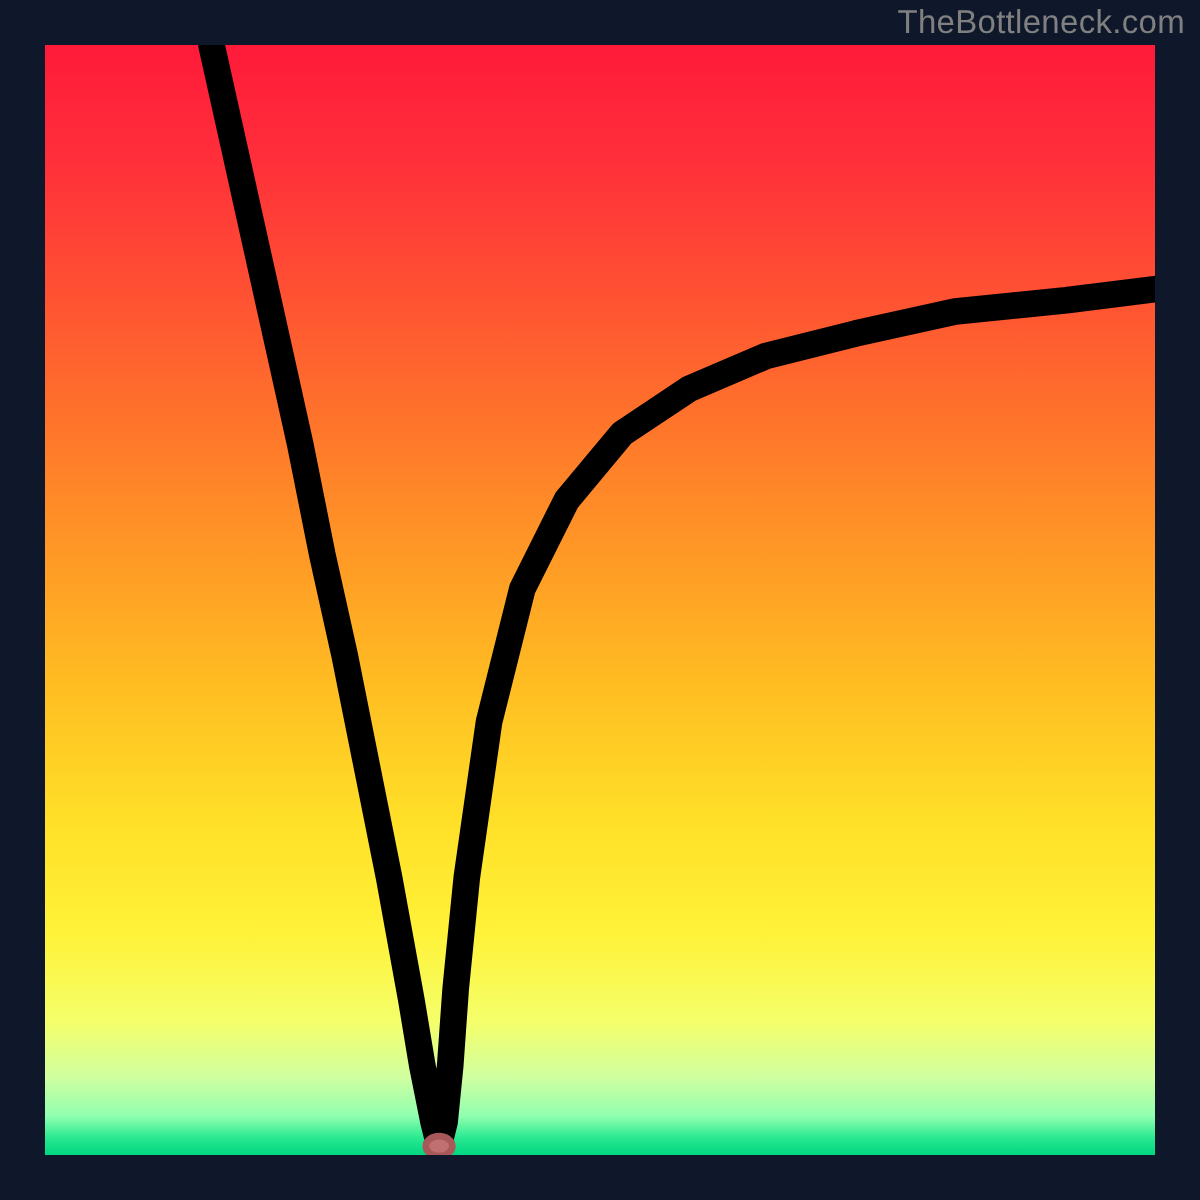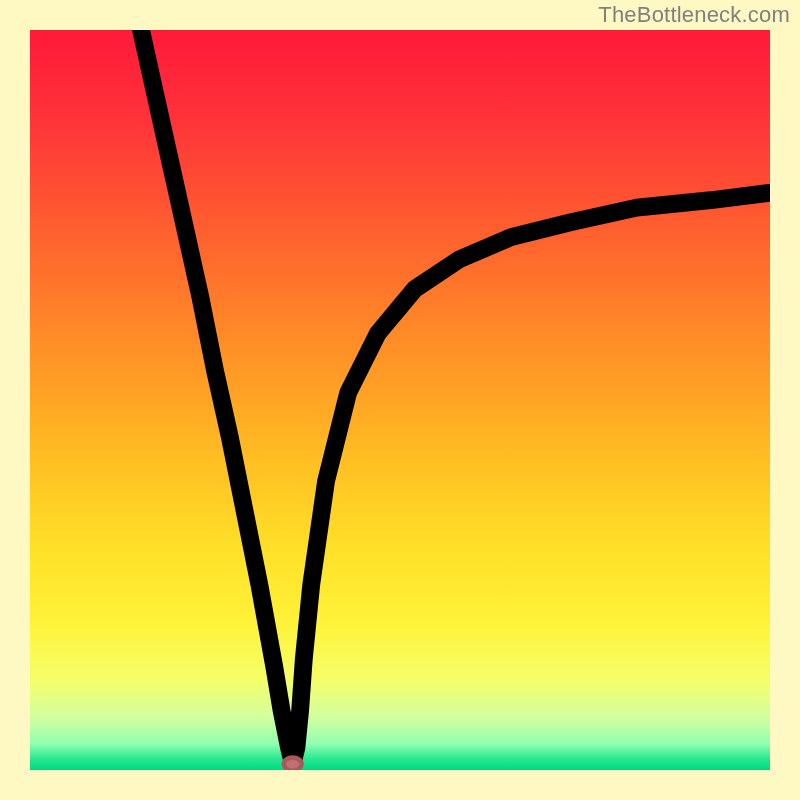--- a/index.html
+++ b/index.html
@@ -7,21 +7,21 @@
     padding: 0;
     width: 800px;
     height: 800px;
     background: #000;
     overflow: hidden;
   }
   .frame {
     position: relative;
     width: 800px;
     height: 800px;
-    background: #fef9c3;
+    background: #0f172a;
     text-align: center;
   }
   .watermark {
     position: absolute;
     top: 2px;
     right: 10px;
     font-family: Arial, Helvetica, sans-serif;
     font-size: 22px;
     color: #808080;
     letter-spacing: 0.2px;

